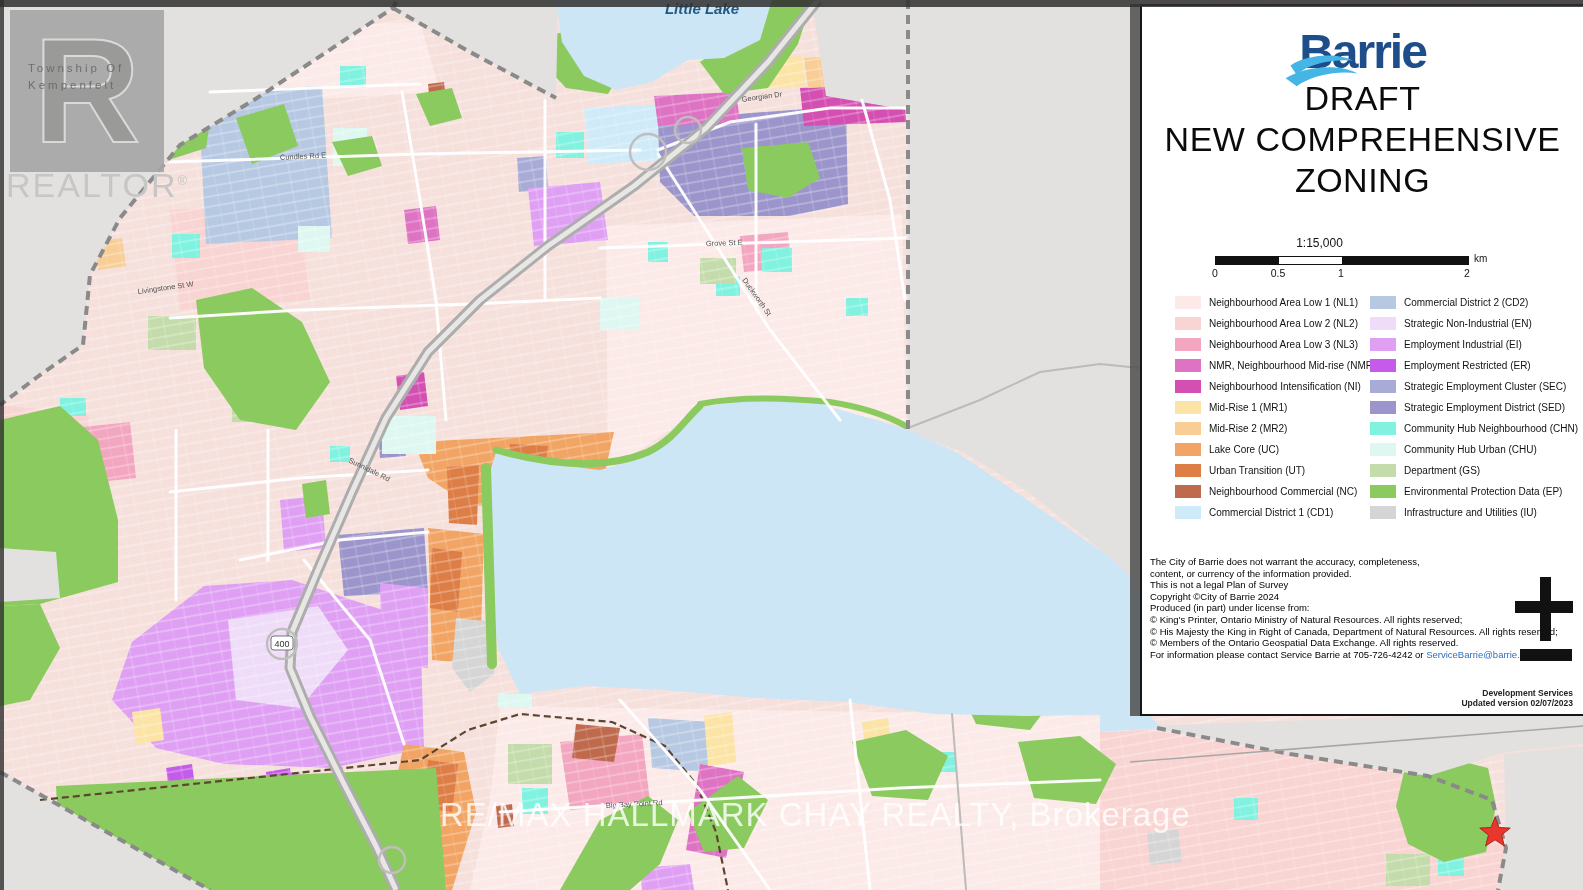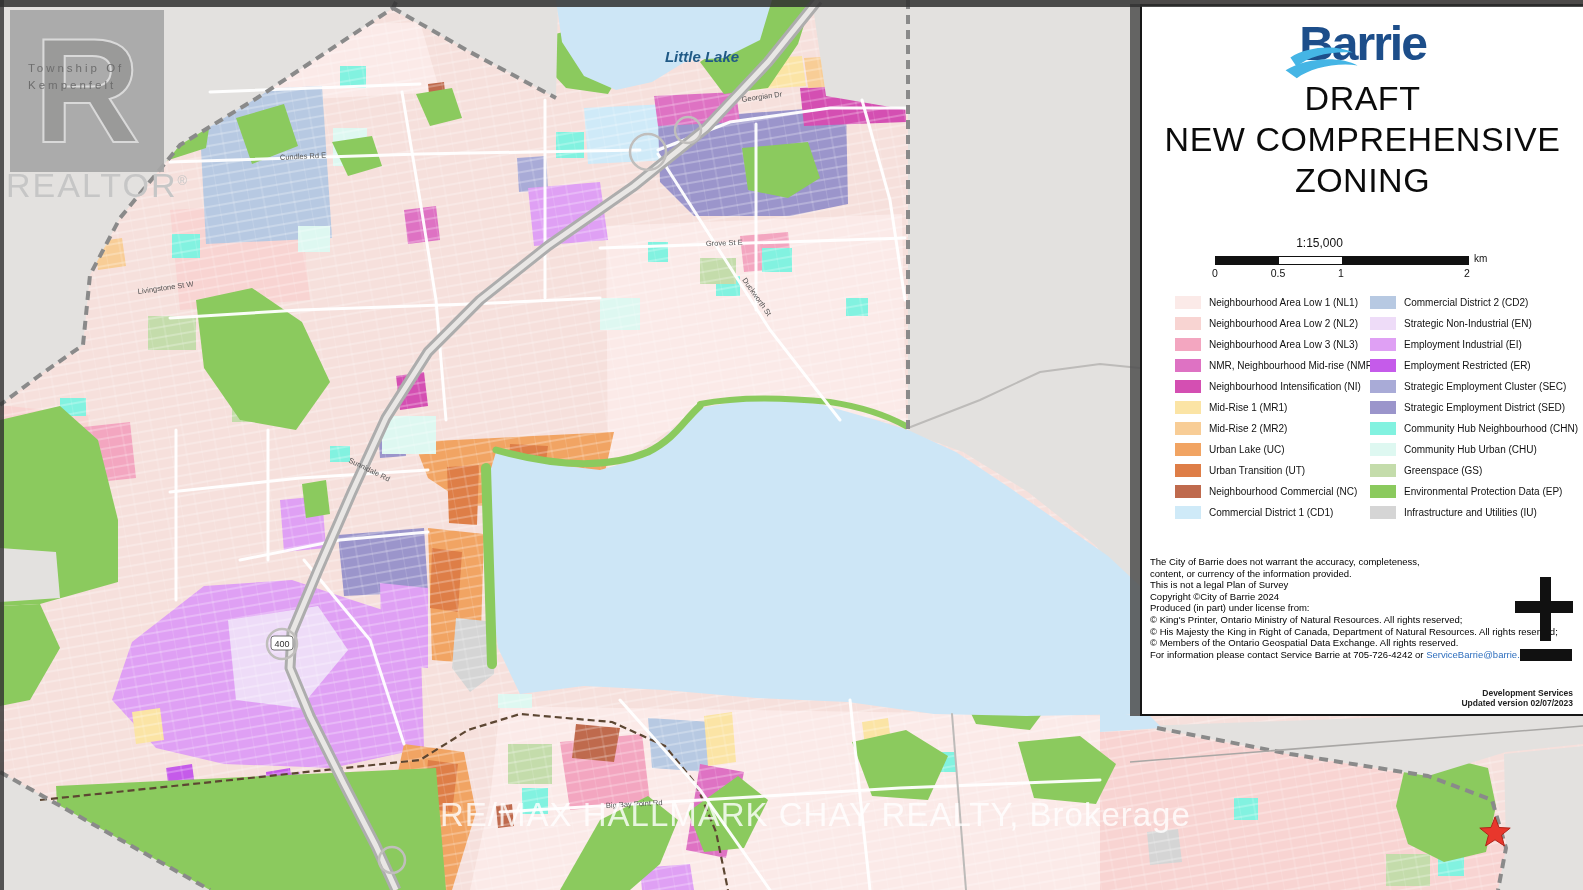--- a/index.html
+++ b/index.html
@@ -22,41 +22,41 @@
   .st-road-minor{stroke:var(--road_minor);fill:none;stroke-width:2;stroke-linecap:round}
   .st-hwy{stroke:var(--highway);fill:none;stroke-width:11;stroke-linejoin:round}
   .st-hwy-in{stroke:var(--highway_inner);fill:none;stroke-width:5;stroke-linejoin:round}
   .st-loop{stroke:#c0bebc;fill:none;stroke-width:2.5}
   .st-rail{stroke:var(--railway);fill:none;stroke-width:2.2;stroke-dasharray:7 4}
   .st-bound{stroke:var(--boundary);fill:none;stroke-width:4;stroke-dasharray:9 6;stroke-linejoin:round}
   .st-line{stroke:#a9a7a5;fill:none;stroke-width:1.5}
   .road-label{font-size:7.5px;fill:#555;font-family:"Liberation Sans",sans-serif}
 
   
-  .maplabel{position:absolute;z-index:10;color:var(--water_label);font-weight:bold;font-style:italic;text-align:center;margin-top:48px;}
+  .maplabel{position:absolute;z-index:10;color:var(--water_label);font-weight:bold;font-style:italic;text-align:center;}
   .lbl-lake{left:612px;top:0px;width:180px;font-size:15px;}
   .lbl-bay{left:790px;top:556px;width:160px;font-size:15px;line-height:18px;}
 
   
   .wm{position:absolute;z-index:20;pointer-events:none;}
   .wm-logo{left:10px;top:10px;width:154px;height:162px;background:#a7a7a7;opacity:.92;
            display:flex;align-items:center;justify-content:center;}
   .wm-logo .r{font-size:148px;font-weight:bold;color:#949494;-webkit-text-stroke:2px #d9d9d9;line-height:150px;}
   .wm-township{left:28px;top:60px;width:200px;font-size:11.5px;letter-spacing:3px;color:#6e6e6e;line-height:17px;}
   .wm-realtor{left:6px;top:166px;font-size:34px;color:#c6c6c6;letter-spacing:2px;}
   .wm-realtor sup{font-size:13px;}
   .wm-remax{left:440px;top:796px;width:700px;text-align:center;font-size:33px;letter-spacing:1px;
             color:rgba(255,255,255,.8);white-space:nowrap;}
 
   
   .panel{position:absolute;z-index:30;left:1140px;top:4px;width:441px;height:708px;background:#fff;
          border:2px solid #161616;box-shadow:-10px 0 0 rgba(78,78,78,.85);}
   .panel .logo{position:absolute;top:10px;left:0;right:0;text-align:center;}
   .panel .logo .word{position:relative;display:inline-block;font-size:48px;font-weight:bold;
-         letter-spacing:-2px;color:#1d4e8a;}
+         letter-spacing:-2px;color:#1d4e8a;margin-top:8px;}
   .panel .logo svg{position:absolute;left:-16px;bottom:-12px;width:98px;height:40px;fill:#45b5e5;}
   .panel .title{position:absolute;top:72px;left:0;right:0;text-align:center;color:#0b0b0b;
          font-size:34px;line-height:41px;letter-spacing:.5px;font-weight:400;}
   .scale-ratio{position:absolute;top:230px;left:0;right:86px;text-align:center;font-size:12px;color:#111;}
   .scalebar{position:absolute;left:73px;top:250px;width:252px;height:7px;border:1px solid #111;display:flex;}
   .scalebar .b{background:#111;} .scalebar .w{background:#fff;}
   .scale-km{position:absolute;left:332px;top:247px;font-size:10px;color:#111;}
   .scale-ticks span{position:absolute;top:261px;transform:translateX(-50%);font-size:10.5px;color:#111;}
   .legend-col{position:absolute;top:290px;}
   #legend-col1{left:33px;} #legend-col2{left:228px;}
@@ -348,21 +348,21 @@
     <span class="lb">Mid-Rise 1 (MR1)</span>
   </div>
 
   <div class="lrow">
     <span class="sw" style="background: rgb(248, 205, 150);"></span>
     <span class="lb">Mid-Rise 2 (MR2)</span>
   </div>
 
   <div class="lrow">
     <span class="sw" style="background: rgb(241, 164, 99);"></span>
-    <span class="lb">Urban Lake (UC)</span>
+    <span class="lb">Lake Core (UC)</span>
   </div>
 
   <div class="lrow">
     <span class="sw" style="background: rgb(222, 126, 71);"></span>
     <span class="lb">Urban Transition (UT)</span>
   </div>
 
   <div class="lrow">
     <span class="sw" style="background: rgb(191, 106, 77);"></span>
     <span class="lb">Neighbourhood Commercial (NC)</span>
@@ -409,21 +409,21 @@
     <span class="lb">Community Hub Neighbourhood (CHN)</span>
   </div>
 
   <div class="lrow">
     <span class="sw" style="background: rgb(222, 248, 241);"></span>
     <span class="lb">Community Hub Urban (CHU)</span>
   </div>
 
   <div class="lrow">
     <span class="sw" style="background: rgb(196, 220, 171);"></span>
-    <span class="lb">Greenspace (GS)</span>
+    <span class="lb">Department (GS)</span>
   </div>
 
   <div class="lrow">
     <span class="sw" style="background: rgb(139, 202, 94);"></span>
     <span class="lb">Environmental Protection Data (EP)</span>
   </div>
 
   <div class="lrow">
     <span class="sw" style="background: rgb(213, 213, 213);"></span>
     <span class="lb">Infrastructure and Utilities (IU)</span>

